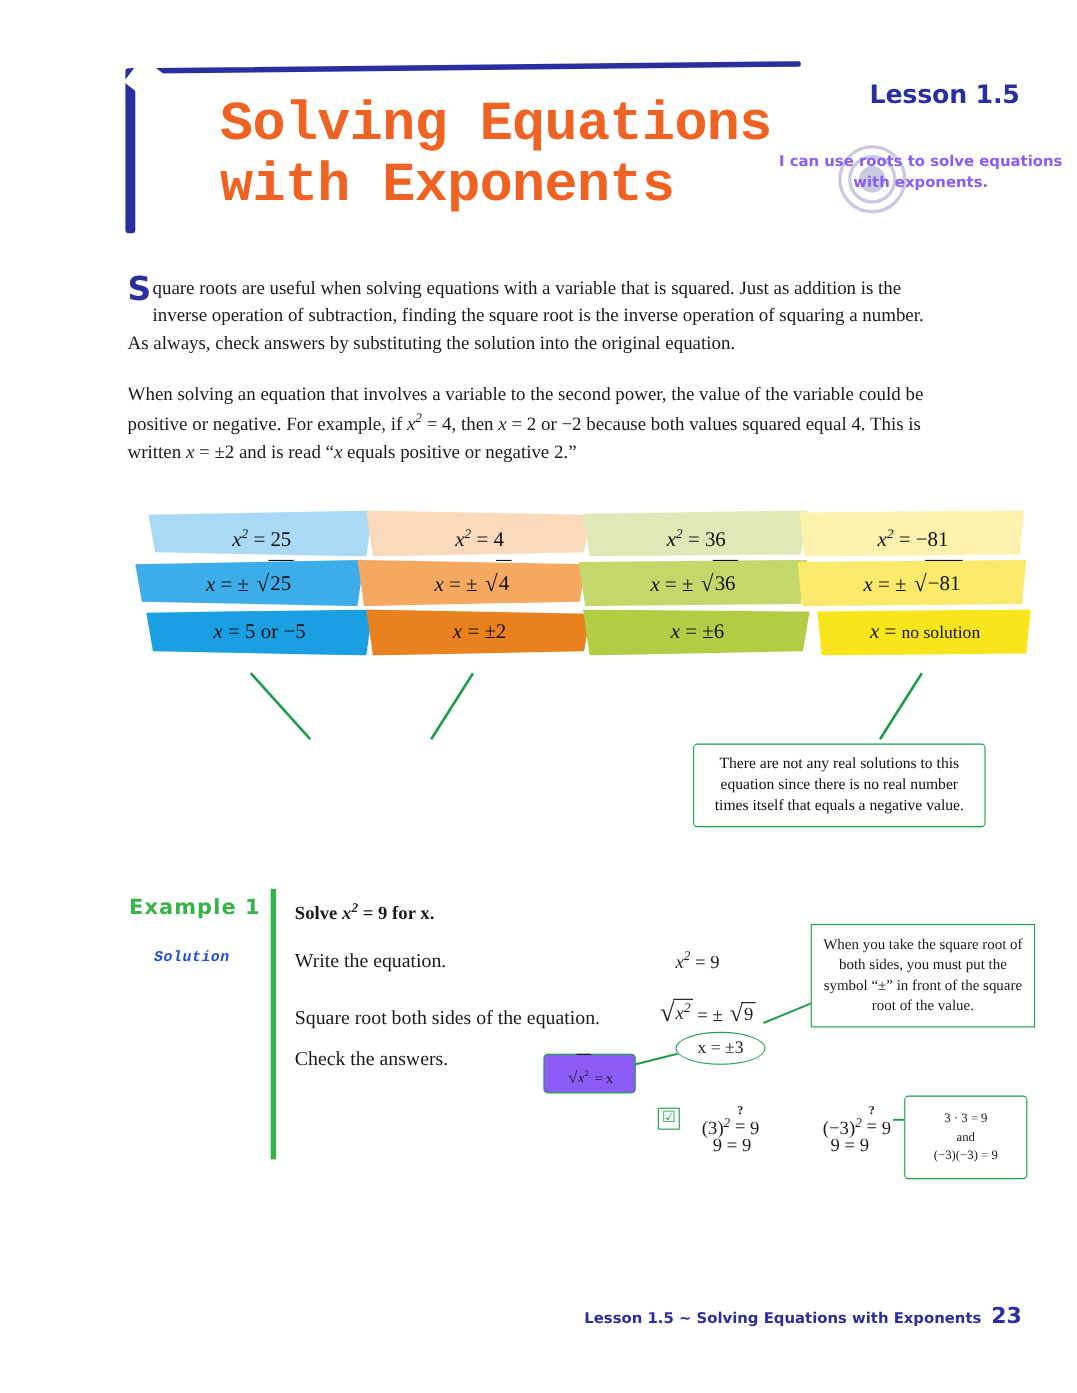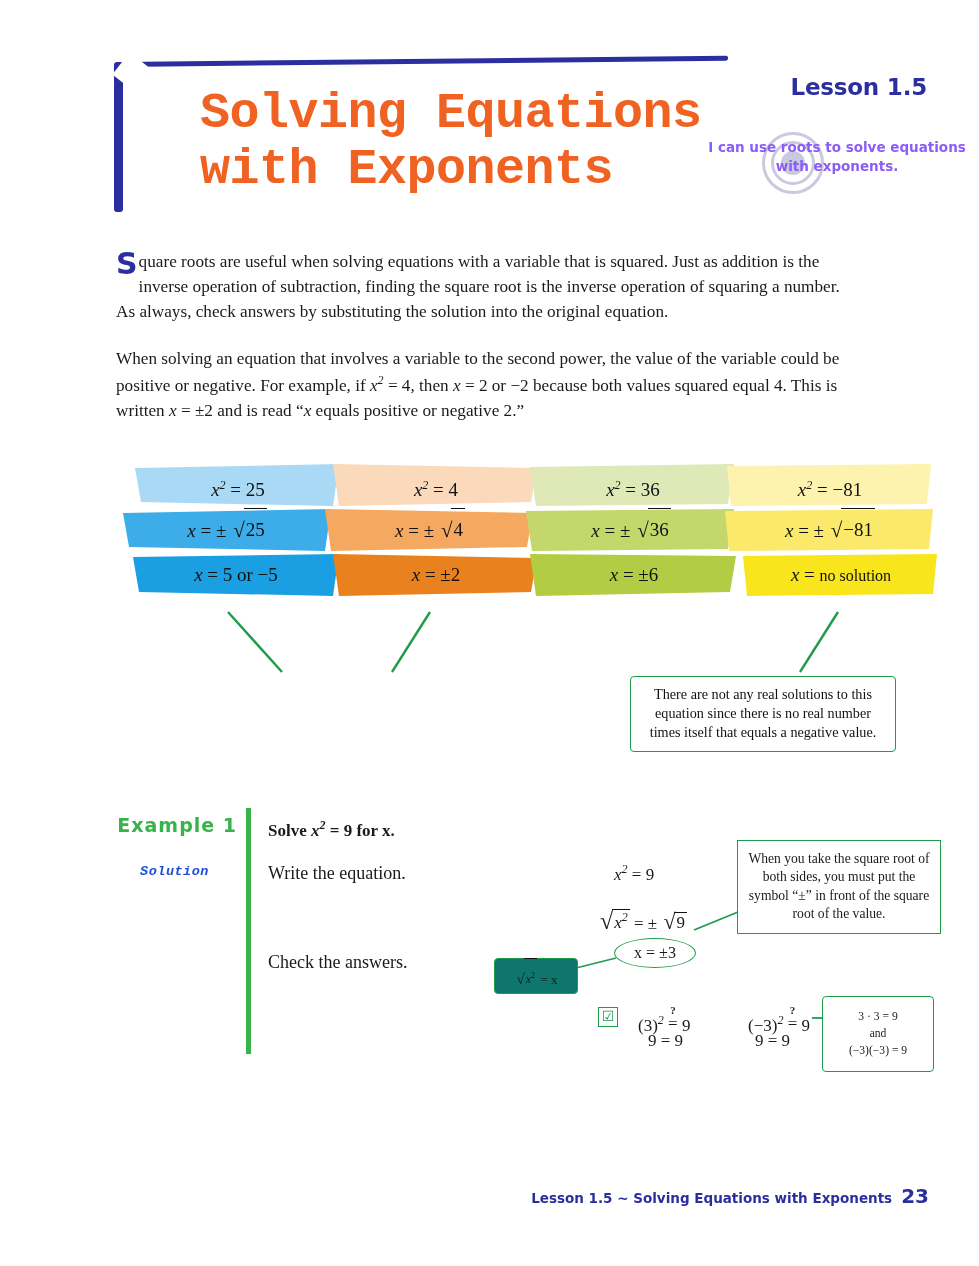--- a/index.html
+++ b/index.html
@@ -133,21 +133,21 @@
     border:1.6px solid #1f9c4a;border-radius:50%;
     text-align:center;line-height:27px;font-size:16px;
   }
   .tipbox{
     position:absolute;left:737px;top:840px;width:184px;
     border:1.8px solid #1f9c4a;border-radius:0;background:#fff;
     font-size:13.6px;line-height:1.36;text-align:center;padding:9px 9px;
   }
   .smallbox{
     position:absolute;left:494px;top:958px;width:82px;height:34px;
-    border:1.8px solid #1f9c4a;border-radius:4px;background:#0f766e;
+    border:1.8px solid #1f9c4a;border-radius:4px;background:#8b5cf6;
     text-align:center;line-height:34px;font-size:13px;
   }
   .sidebox{
     position:absolute;left:822px;top:996px;width:102px;
     border:1.8px solid #1f9c4a;border-radius:4px;background:#fff;
     font-size:11.6px;line-height:1.45;text-align:center;padding:12px 4px;
   }
   .checkbox{
     position:absolute;left:598px;top:1007px;width:18px;height:18px;
     border:1.6px solid #1f9c4a;color:#1f9c4a;font-size:14px;
@@ -286,20 +286,21 @@
 
   <div class="ex-bar"></div>
   <div class="ex-label">Example 1</div>
   <div class="sol-label">Solution</div>
 
   <div class="ex-prompt">
     <span>Solve </span><i class="v">x</i><sup class="e">2</sup> = 9<span> for x.</span>
   </div>
 
   <div class="step s1">Write the equation.</div>
+  <div class="step s2">Square root both sides of the equation.</div>
   <div class="step s3">Check the answers.</div>
 
   <div class="math m1">
     <i class="v">x</i><sup class="e">2</sup> <span>= 9</span>
   </div>
 
   <div class="math m2">
     <span class="rad"><span class="radsym" style="font-size:24px">√</span><span class="radbar"><i class="v">x</i><sup class="e">2</sup></span></span>
     <span>= ±</span>
     <span class="rad"><span class="radsym" style="font-size:22px">√</span><span class="radbar">9</span></span>

